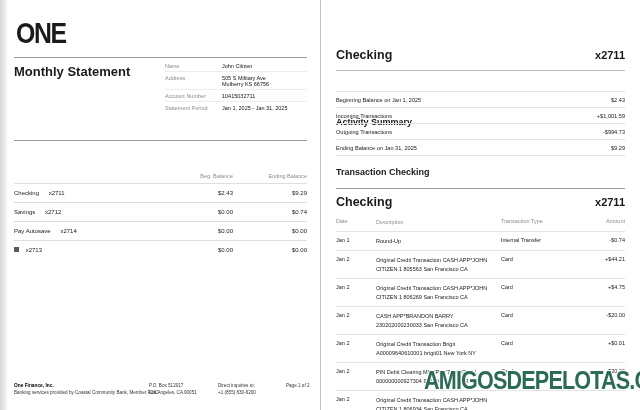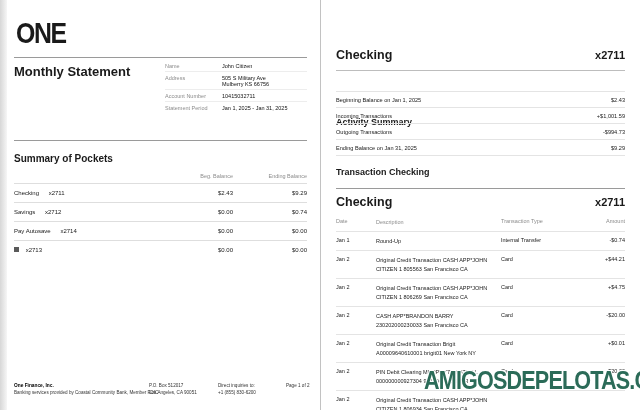--- a/index.html
+++ b/index.html
@@ -107,21 +107,20 @@
         <span class="info-label">Account Number</span>
         <span class="info-value">10415032711</span>
       </div>
       <div class="info-row">
         <span class="info-label">Statement Period</span>
         <span class="info-value">Jan 1, 2025 - Jan 31, 2025</span>
       </div>
     </div>
 
     <div class="rule hr2"></div>
-    <div class="pockets-title">Summary of Pockets</div>
 
     <div class="pockets">
       <div class="pockets-head">
         <span class="p-name"></span>
         <span class="p-beg">Beg. Balance</span>
         <span class="p-end">Ending Balance</span>
       </div>
       <div class="pocket-row">
         <span class="p-name">
           <span>Checking</span>

